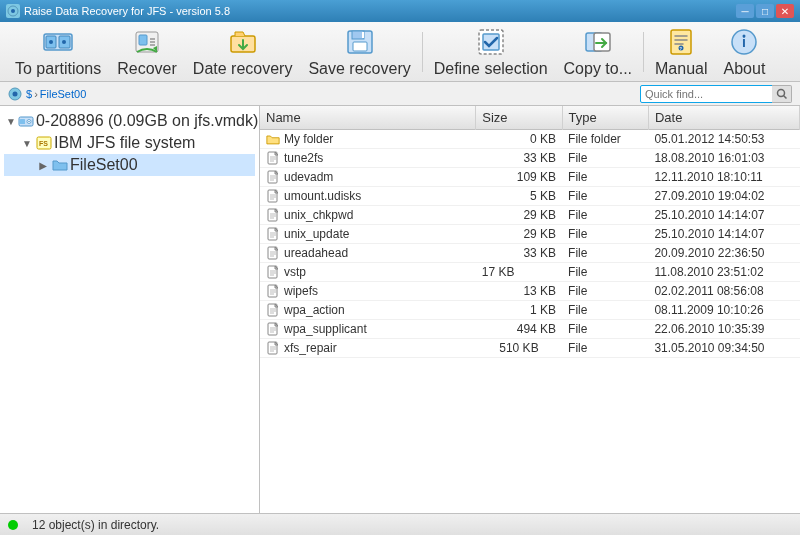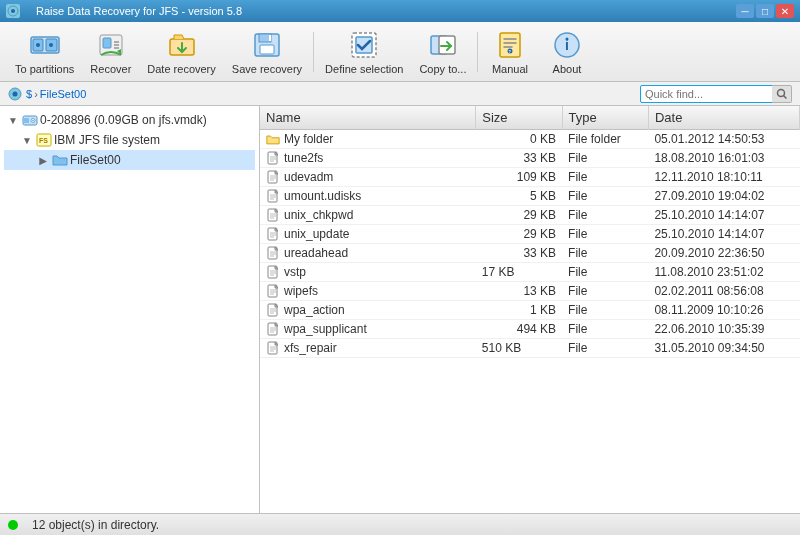--- a/index.html
+++ b/index.html
@@ -19,21 +19,21 @@
       display: flex;
       align-items: center;
       justify-content: space-between;
       padding: 0 6px;
       color: white;
       font-size: 11px;
     }
     .title-bar-left {
       display: flex;
       align-items: center;
-      gap: 16px;
+      gap: 4px;
     }
     .title-bar-icon {
       width: 14px;
       height: 14px;
       background: #7ec8e3;
       border-radius: 2px;
       display: flex;
       align-items: center;
       justify-content: center;
       font-size: 9px;
@@ -81,21 +81,21 @@
       gap: 2px;
     }
     .toolbar-btn .icon {
       width: 32px;
       height: 32px;
       display: flex;
       align-items: center;
       justify-content: center;
     }
     .toolbar-btn .label {
-      font-size: 11px;
+      font-size: 16px;
       color: #333;
       white-space: nowrap;
       text-align: center;
     }
     .toolbar-separator {
       width: 1px;
       height: 40px;
       background: #ccc;
       margin: 0 2px;
     }
@@ -184,21 +184,21 @@
       cursor: pointer;
     }
     .tree-icon {
       width: 16px;
       height: 16px;
       display: flex;
       align-items: center;
       justify-content: center;
     }
     .tree-label {
-      font-size: 12px;
+      font-size: 16px;
       color: #333;
     }
 
     
     .file-panel {
       flex: 1;
       background: white;
       overflow: auto;
     }
     .file-table {
@@ -667,21 +667,21 @@
                     <rect x="2" y="1" width="9" height="12" rx="1" fill="white" stroke="#888" stroke-width="1"></rect>
                     <path d="M9 1 L12 4 L9 4 Z" fill="#c0c0c0" stroke="#888" stroke-width="1"></path>
                     <line x1="4" y1="6" x2="10" y2="6" stroke="#aaa" stroke-width="0.8"></line>
                     <line x1="4" y1="8" x2="10" y2="8" stroke="#aaa" stroke-width="0.8"></line>
                     <line x1="4" y1="10" x2="8" y2="10" stroke="#aaa" stroke-width="0.8"></line>
                   </svg>
                 </span>
           <span>xfs_repair</span>
         </div>
       </td>
-      <td style="text-align:left;">510 KB</td>
+      <td style="text-align:center;">510 KB</td>
       <td>File</td>
       <td>31.05.2010 09:34:50</td>
     </tr>
         </tbody>
     </table>
   </div>
 </div>
 
 <div class="status-bar">
   <div class="status-dot"></div>

